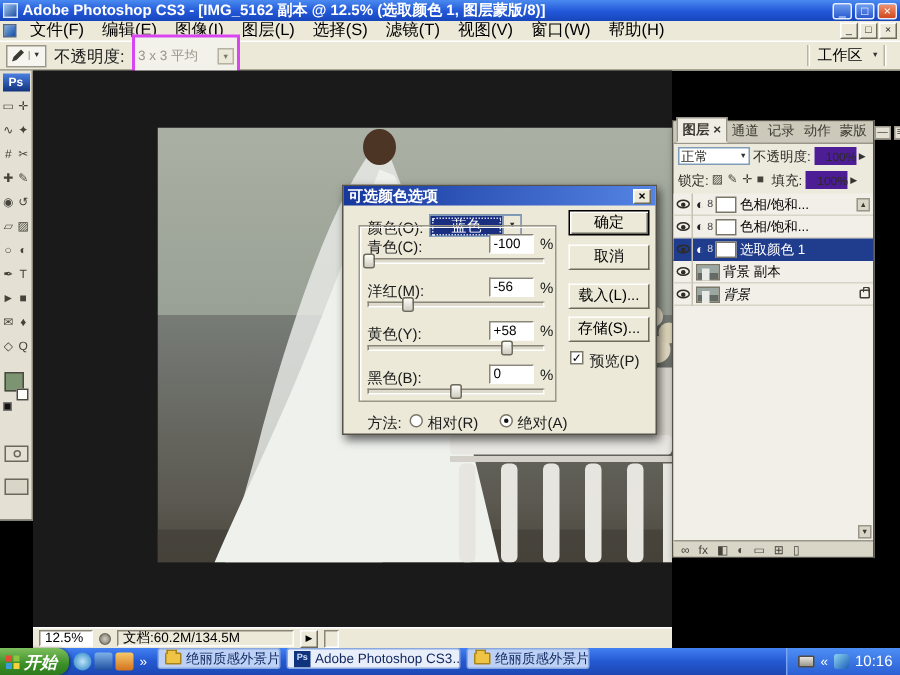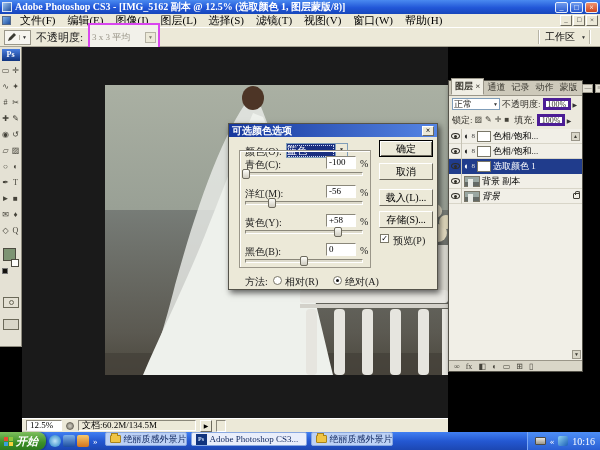--- a/index.html
+++ b/index.html
@@ -1,18 +1,18 @@
 <!DOCTYPE html>
 <html><head>
 <meta charset="utf-8">
 <style>
 *{margin:0;padding:0;box-sizing:border-box}
 body{background:#555}
 #screen{position:relative;width:600px;height:450px;background:#000;overflow:hidden;
-  font-family:Liberation Serif, serif;font-size:11px;color:#000}
+  font-family:Liberation Sans, sans-serif;font-size:11px;color:#000}
 
 
 .titlebar{position:absolute;left:0;top:0;width:600px;height:14px;
   background:linear-gradient(180deg,#4a8af0 0%,#2257d8 55%,#1646bb 100%);
   display:flex;align-items:center;gap:3px;padding:0 2px;color:#fff}
 .app-icon{width:10px;height:10px;background:linear-gradient(135deg,#9cc3ef,#20509e);border:1px solid #dbe6f5;flex:0 0 auto}
 .title-text{font-size:10px;font-weight:bold;white-space:nowrap;overflow:hidden;flex:1 1 auto}
 .win-btns{display:flex;gap:2px;margin-left:auto}
 .win-btn{width:13px;height:11px;border:1px solid #e7eefc;border-radius:2px;
   background:linear-gradient(#6f9bee,#2a5bd0);color:#fff;font-size:8px;line-height:9px;text-align:center}
@@ -75,21 +75,21 @@
 .panel-tabs{height:15px;display:flex;align-items:flex-end;background:#cdc9ba;border-bottom:1px solid #9a9689;
   font-size:9px;color:#3c3a32;padding-left:2px}
 .tab{padding:1px 3px 1px;white-space:nowrap}
 .tab.active{background:#f0eee4;border:1px solid #9a9689;border-bottom:1px solid #f0eee4;font-weight:bold}
 .panel-ctl{margin-left:auto;display:flex;gap:2px;padding:0 2px 2px}
 .panel-ctl span{font-size:7px;line-height:7px;color:#3c3a32;border:1px solid #9a9689;background:#e4e1d4;padding:0 1px}
 .blend-row,.lock-row{height:16px;display:flex;align-items:center;gap:2px;padding:0 3px;font-size:9px;color:#2c2a24}
 .mini-select{width:48px;height:12px;border:1px solid #7f9db9;background:#fff;display:flex;
   align-items:center;justify-content:space-between;font-size:9px;padding:0 1px}
 .mini-select .dd{font-size:5px;color:#333}
-.mini-box{width:28px;height:12px;border:3px solid #4c1d95;background:#fff;font-size:8px;
+.mini-box{width:28px;height:12px;border:6px solid #4c1d95;background:#fff;font-size:8px;
   display:flex;align-items:center;padding:0 2px}
 .spin{font-size:6px;color:#333}
 .lock-ico{font-size:8px;color:#45433a;line-height:10px}
 .layer-list{position:absolute;left:0;top:48px;width:133px;height:233px;background:#f1efe7}
 .layer-row{height:15px;display:flex;align-items:center;gap:2px;border-bottom:1px solid #d8d5c8;padding-right:2px;font-size:9px}
 .layer-row.selected{background:#203c8c;color:#fff;border-bottom:1px solid #203c8c}
 .eye-cell{width:13px;height:15px;border-right:1px solid #c6c3b5;display:flex;align-items:center;justify-content:center;flex:0 0 auto}
 .eye{width:9px;height:6px;border:1px solid #2e2c26;border-radius:50%;position:relative}
 .eye::after{content:"";position:absolute;left:2px;top:1px;width:3px;height:3px;background:#2e2c26;border-radius:50%}
 .adj-ico{font-size:9px;line-height:9px;color:#222}
@@ -116,21 +116,21 @@
 .dialog{position:absolute;left:228px;top:123px;width:210px;height:167px;background:#ece9d8;
   border:1px solid #55534a;box-shadow:2px 3px 6px rgba(0,0,0,.6)}
 .dlg-title{height:13px;background:linear-gradient(90deg,#16379c,#5585e4);display:flex;align-items:center;
   color:#fff;font-size:10px;font-weight:bold;padding:0 3px}
 .dlg-close{width:12px;height:10px;margin-left:auto;background:#ece9d8;border:1px solid;
   border-color:#fff #6d6a5e #6d6a5e #fff;font-size:8px;line-height:8px;text-align:center;color:#000}
 .dlg-label{position:absolute;font-size:10px;color:#1a1a1a;white-space:nowrap}
 .groupbox{position:absolute;left:10px;top:26px;width:132px;height:118px;border:1px solid #9a9689;box-shadow:inset 1px 1px 0 #fff}
 .color-select{position:absolute;left:57px;top:19px;width:62px;height:15px;border:1px solid #7f9db9;
   background:#1a2f80;color:#fff;display:flex;align-items:center;font-size:10px}
-.color-select .val{flex:1;outline:1px dotted #cfd6f0;outline-offset:-2px}
+.color-select .val{flex:1;text-align:center;outline:1px dotted #cfd6f0;outline-offset:-2px}
 .color-select .dd{width:12px;height:13px;background:#ece9d8;border-left:1px solid #7f9db9;
   color:#333;font-size:5px;text-align:center;line-height:12px}
 .val-box{position:absolute;width:30px;height:13px;border:1px solid;border-color:#8a877a #fff #fff #8a877a;
   background:#fff;font-size:9px;line-height:11px;padding:0 2px}
 .track{position:absolute;left:16px;width:118px;height:4px;border:1px solid;border-color:#8a877a #fff #fff #8a877a;background:#dedbcc}
 .slider-thumb{position:absolute;top:-4px;width:8px;height:10px;background:linear-gradient(#fdfdf8,#cfccc0);
   border:1px solid #6d6a5e;border-radius:2px}
 .radio{position:absolute;width:9px;height:9px;border:1px solid #7a7768;border-radius:50%;background:#fff}
 .radio.checked::after{content:"";position:absolute;left:2px;top:2px;width:3px;height:3px;background:#111;border-radius:50%}
 .dlg-btn{position:absolute;left:150px;width:54px;height:17px;background:#ece9d8;border:1px solid;

